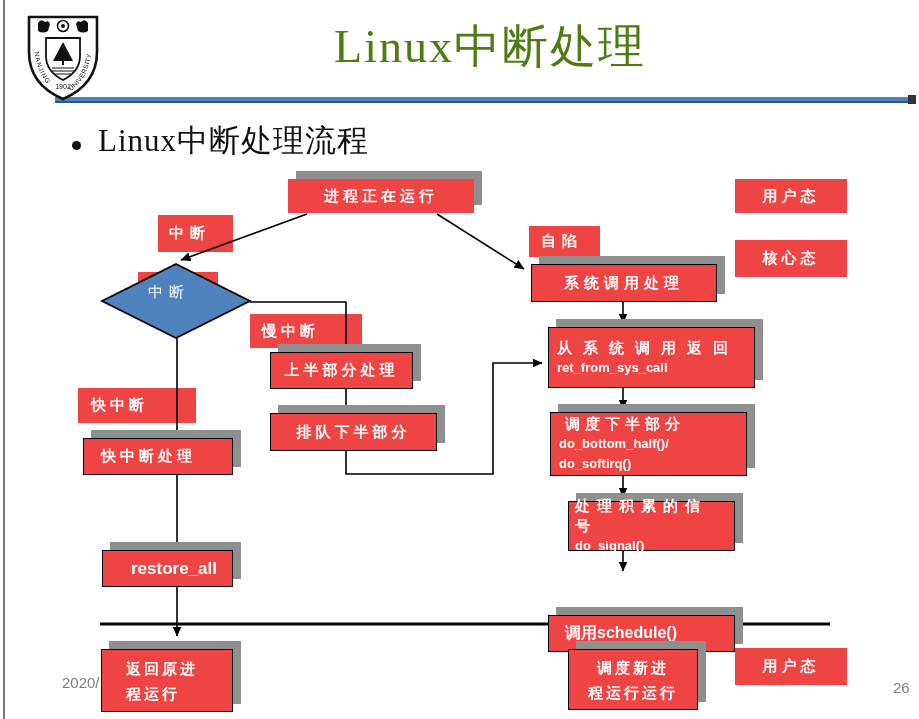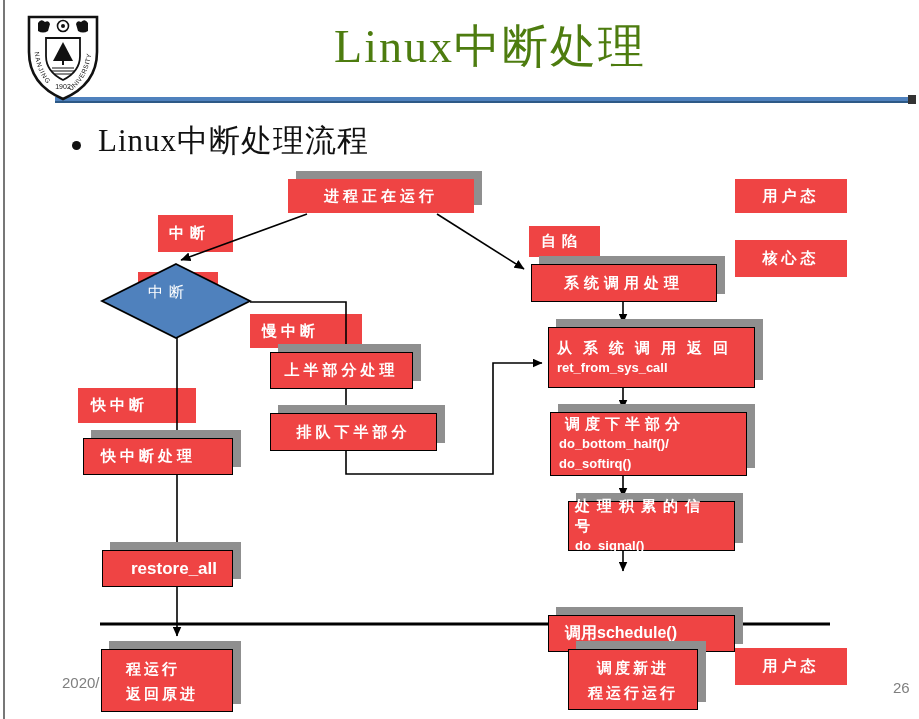--- a/index.html
+++ b/index.html
@@ -159,22 +159,22 @@
 
   <div class="box bordered shadowed" style="left:548px;top:575px;width:187px;height:37px;padding-left:16px;font-size:16px;margin-top:40px;">
     <span>调用schedule()</span>
     </div>
 
   <div class="box bordered shadowed" style="left:102px;top:550px;width:131px;height:37px;padding-left:28px;font-size:17px;">
     <span>restore_all</span>
     </div>
 
   <div class="box bordered shadowed" style="left:101px;top:649px;width:132px;height:63px;padding-left:24px;letter-spacing:3px;">
+    <div class="ln" style="line-height:25px;">返回原进</div>
     <div class="ln" style="line-height:25px;">程运行</div>
-    <div class="ln" style="line-height:25px;">返回原进</div>
   </div>
 
   <div class="box bordered shadowed" style="left:568px;top:649px;width:130px;height:61px;text-align:center;letter-spacing:3px;">
     <div class="ln" style="line-height:25px;">调度新进</div>
     <div class="ln" style="line-height:25px;">程运行运行</div>
   </div>
 
   <div class="footer" style="left:62px;top:674px;">2020/</div>
   <div class="footer" style="left:893px;top:679px;">26</div>
 

